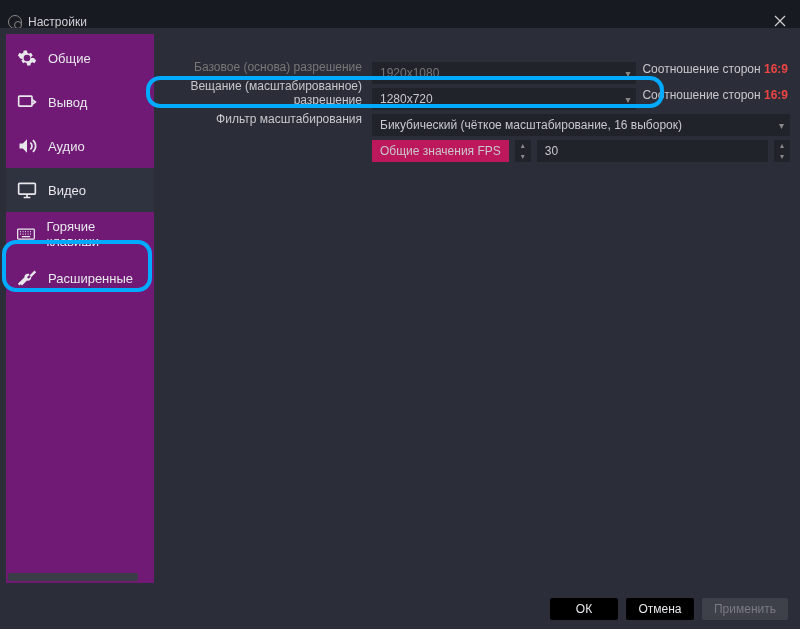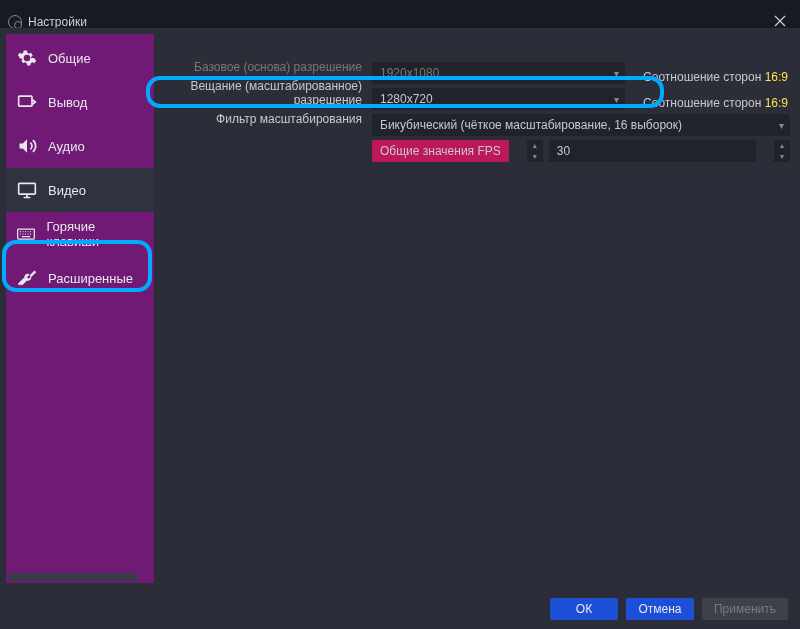--- a/index.html
+++ b/index.html
@@ -97,21 +97,21 @@
 }
 .label {
   width: 212px;
   text-align: right;
   color: #c8c8cd;
   font-size: 12px;
   padding-right: 4px;
 }
 .label.dim { color: #777; }
 .field-wrap {
-  flex: 1; display: flex; align-items: flex-end; gap: 18px;
+  flex: 1; display: flex; align-items: flex-start; gap: 6px;
   min-width: 0;
   margin-top: 12px;
 }
 .combo {
   flex: 1;
   height: 22px;
   background: #21232b;
   border: none;
   color: #c8c8cd;
   display: flex; align-items: center;
@@ -131,39 +131,39 @@
   display: flex; flex-direction: column;
 }
 .spinner-btns span {
   flex: 1; display: flex; align-items: center; justify-content: center;
   font-size: 8px; color: #888;
 }
 .aspect {
   color: #c8c8cd; font-size: 12px; white-space: nowrap;
   padding-right: 2px;
 }
-.aspect b { color: #fde047; font-weight: 400; }
+.aspect b { color: #ef4444; font-weight: 700; }
 .row-highlight {
   position: absolute;
   left: -8px; right: 130px;
   height: 32px;
   border: 4px solid #00aaff;
   border-radius: 14px;
   pointer-events: none;
   top: 42px;
 }
 .footer {
   height: 40px;
   background: #2b2e38;
   display: flex; align-items: center; justify-content: flex-end;
   gap: 8px; padding: 0 12px;
 }
 .btn {
   height: 22px; min-width: 68px;
-  background: #1d4ed8;
+  background: #000000;
   color: #e8e8ec;
   border: none;
   font-size: 12px;
   padding: 0 12px;
   cursor: pointer;
   border-radius: 2px;
 }
 .btn.disabled { color: #7a7a82; background: #3e414a; cursor: default; }
 .fps-label-combo {
   display: flex; align-items: center;

